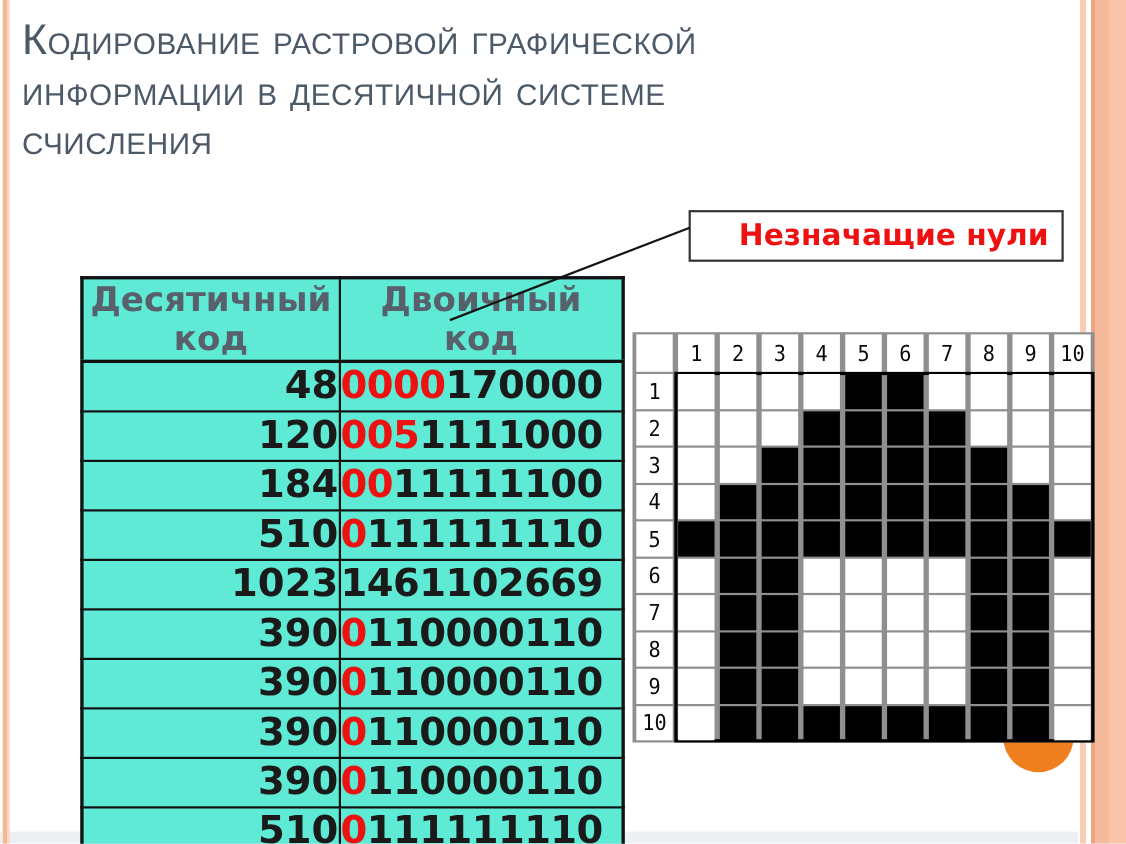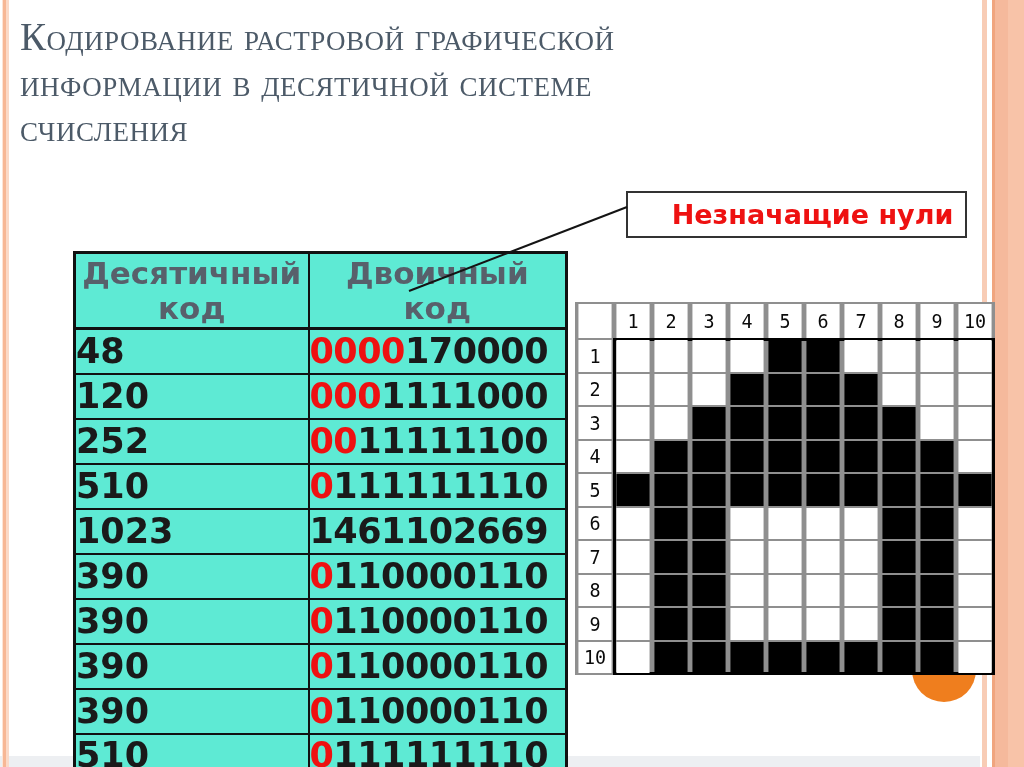--- a/index.html
+++ b/index.html
@@ -18,21 +18,21 @@
       #f0a57f 12px 15px, #f5b99c 15px 28px, #f8c3a8 28px 44px);
   }
   .bottom-strip {
     position:absolute; left:0; right:0; bottom:0; height:11px; z-index:0;
     background:#edeff2;
   }
 
   
   .title {
     position:absolute; left:20px; top:14px; width:750px; z-index:2;
-    font-family:Liberation Serif, serif;
+    font-family:Liberation Sans, sans-serif;
     font-variant:small-caps;
     font-weight:normal;
     font-size:39px; line-height:1.17;
     color:var(--title-color,#4c5a68);
     letter-spacing:0.5px;
   }
 
   
   table.code-table {
     position:absolute; left:73px; top:203px; z-index:2;
@@ -46,21 +46,21 @@
   .code-table thead th {
     height:76px; text-align:center; vertical-align:middle;
     font-size:31px; font-weight:bold; line-height:1.1;
     color:var(--header-gray,#58606b);
     border-bottom:3px solid #111111;
   }
   .code-table tbody td {
     height:45px; font-size:35px; font-weight:bold; color:#1a1a1a;
     vertical-align:middle; line-height:1;
   }
-  .code-table td.dec { text-align:left; }
+  .code-table td.dec { text-align:right; }
   .code-table td.bin { text-align:right; padding-right:17px; letter-spacing:-0.5px; }
   .code-table td.bin .zeros { color:var(--red,#ee1111); }
 
   
   .callout {
     position:absolute; left:626px; top:191px; width:341px; height:47px; z-index:3;
     background:#ffffff; border:2px solid #333333;
     text-align:center; line-height:43px;
     font-size:27px; font-weight:bold; color:var(--red,#ee1111);padding-left:32px;
   }
@@ -112,24 +112,24 @@
       <th>Двоичный код</th>
     </tr>
   </thead>
   <tbody id="code-rows">
       <tr>
         <td class="dec">48</td>
         <td class="bin"><span class="zeros">0000</span><span>170000</span></td>
       </tr>
       <tr>
         <td class="dec">120</td>
-        <td class="bin"><span class="zeros">000</span><span>1111000</span></td>
-      </tr>
-      <tr>
-        <td class="dec">252</td>
+        <td class="bin"><span class="zeros">005</span><span>1111000</span></td>
+      </tr>
+      <tr>
+        <td class="dec">184</td>
         <td class="bin"><span class="zeros">00</span><span>11111100</span></td>
       </tr>
       <tr>
         <td class="dec">510</td>
         <td class="bin"><span class="zeros">0</span><span>111111110</span></td>
       </tr>
       <tr>
         <td class="dec">1023</td>
         <td class="bin"><span class="zeros"></span><span>1461102669</span></td>
       </tr>

